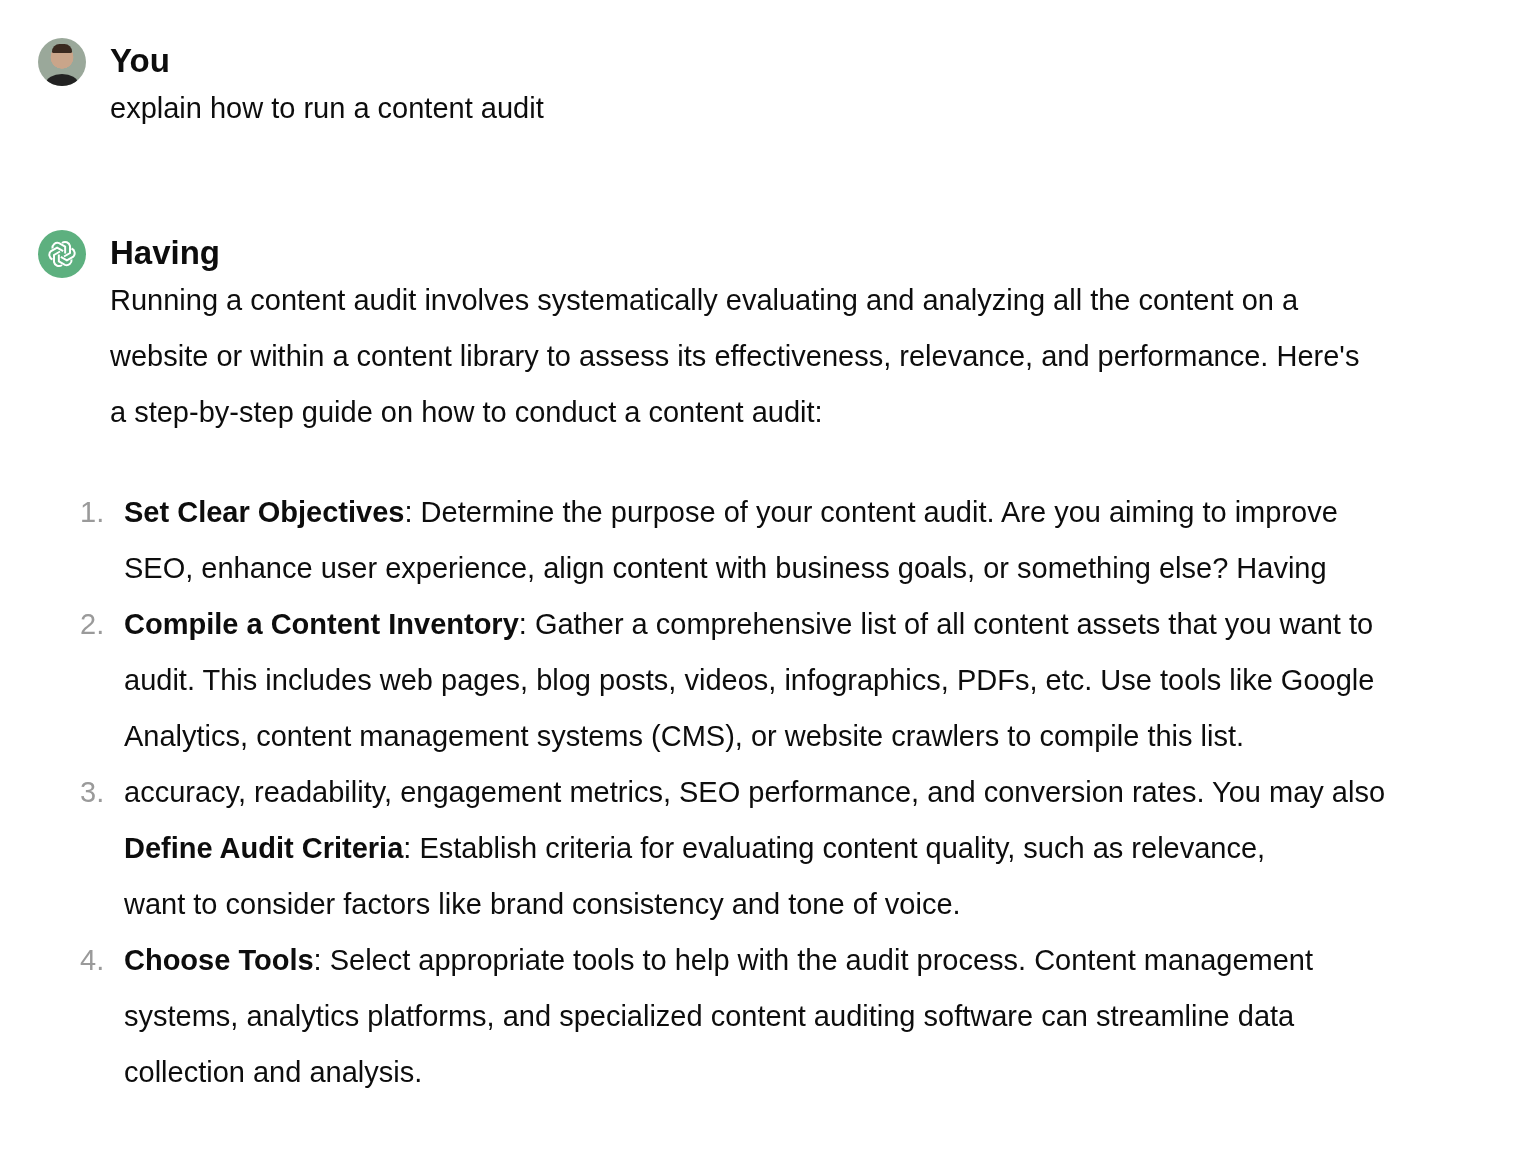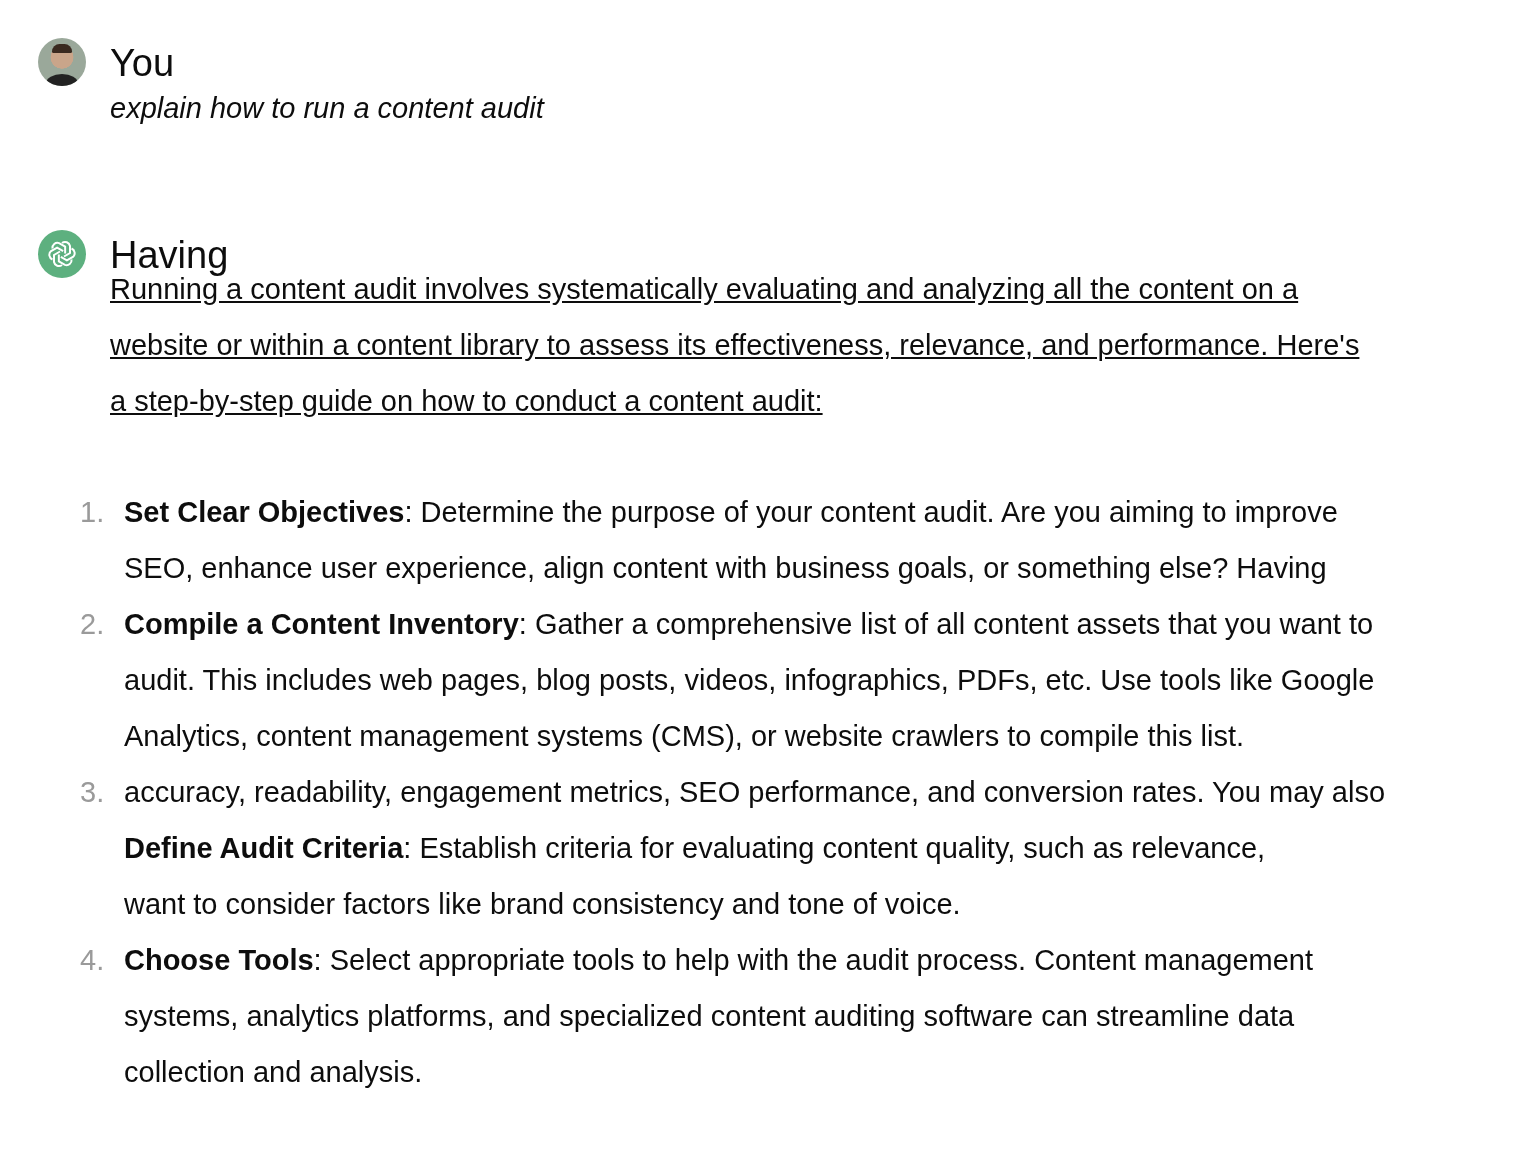--- a/index.html
+++ b/index.html
@@ -3,54 +3,54 @@
 <meta charset="utf-8">
 <style>
   html, body { margin:0; padding:0; background:#ffffff; }
   body { width:1540px; height:1164px; overflow:hidden; font-family:"Liberation Sans", sans-serif; color:#0d0d0d; }
   .msg { position:absolute; left:38px; }
   .avatar { position:absolute; left:0; top:0; width:48px; height:48px; border-radius:50%; overflow:hidden; }
   .avatar.user { background:radial-gradient(circle at 50% 40%, #c9a58a 0 30%, #9aa89a 31% 100%); }
   .avatar.user .shirt { position:absolute; bottom:-6px; left:8px; width:32px; height:18px; background:#222; border-radius:50% 50% 0 0; }
   .avatar.user .hair { position:absolute; top:6px; left:14px; width:20px; height:9px; background:#3a2a20; border-radius:10px 10px 2px 2px; }
   .avatar.gpt { background:#5db07f; display:flex; align-items:center; justify-content:center; }
-  .name { position:absolute; left:72px; top:4px; font-weight:normal; font-size:38px; white-space:nowrap; }
+  .name { position:absolute; left:72px; top:4px; font-weight:bold; font-size:33px; white-space:nowrap; }
   .text { position:absolute; left:72px; font-size:29px; line-height:56px; white-space:nowrap; }
   ol { position:absolute; left:40px; top:484px; margin:0; padding:0; list-style:none; }
   ol li { position:relative; padding-left:84px; font-size:29px; line-height:56px; white-space:nowrap; }
   ol li .num { position:absolute; left:40px; top:0; color:#9a9a9a; }
   b { font-weight:bold;text-align:right; }
 </style>
 </head>
 <body>
 
 <div class="msg" style="top:38px;">
   <div class="avatar user">
     <div class="hair"></div>
       <div class="shirt"></div>
   </div>
   <div class="name">You</div>
-  <div class="text" style="top:42px;font-style:italic;">explain how to run a content audit</div>
+  <div class="text" style="top:42px;">explain how to run a content audit</div>
 </div>
 
 <div class="msg" style="top:230px;">
   <div class="avatar gpt">
     <svg width="32" height="32" viewBox="0 0 32 32" fill="none" stroke="#fff" stroke-width="2">
       <g transform="translate(16 16)">
         <path d="M0,-11 a5,5 0 0 1 8,3 l0,7 -6,3.5"></path>
         <path d="M0,-11 a5,5 0 0 1 8,3 l0,7 -6,3.5" transform="rotate(60)"></path>
         <path d="M0,-11 a5,5 0 0 1 8,3 l0,7 -6,3.5" transform="rotate(120)"></path>
         <path d="M0,-11 a5,5 0 0 1 8,3 l0,7 -6,3.5" transform="rotate(180)"></path>
         <path d="M0,-11 a5,5 0 0 1 8,3 l0,7 -6,3.5" transform="rotate(240)"></path>
         <path d="M0,-11 a5,5 0 0 1 8,3 l0,7 -6,3.5" transform="rotate(300)"></path>
       </g>
     </svg>
   </div>
   <div class="name">Having</div>
-  <div class="text" style="top:31px;text-decoration:underline;">
+  <div class="text" style="top:42px;">
     <div>Running a content audit involves systematically evaluating and analyzing all the content on a</div>
     <div>website or within a content library to assess its effectiveness, relevance, and performance. Here's</div>
     <div>a step-by-step guide on how to conduct a content audit:</div>
   </div>
 </div>
 
 <ol>
   <li>
     <span class="num">1.</span>
     <div><b>Set Clear Objectives</b><span>: Determine the purpose of your content audit. Are you aiming to improve</span></div>

